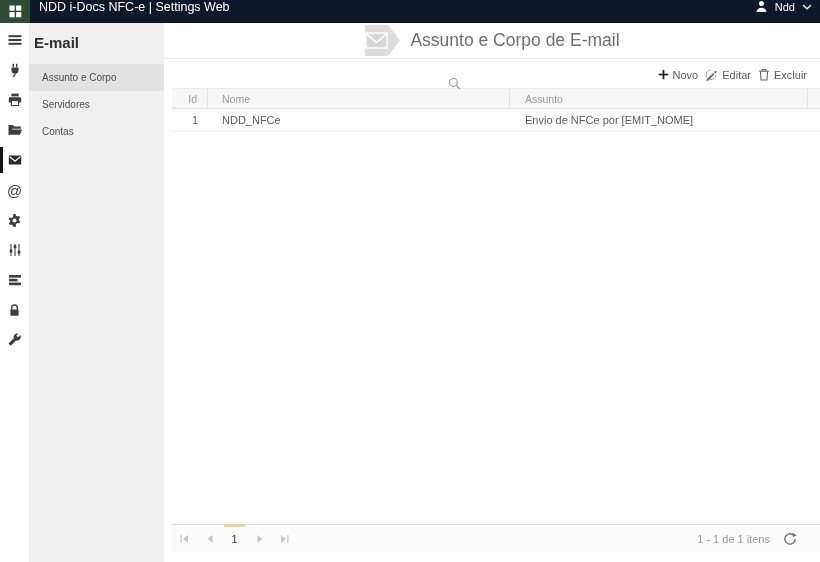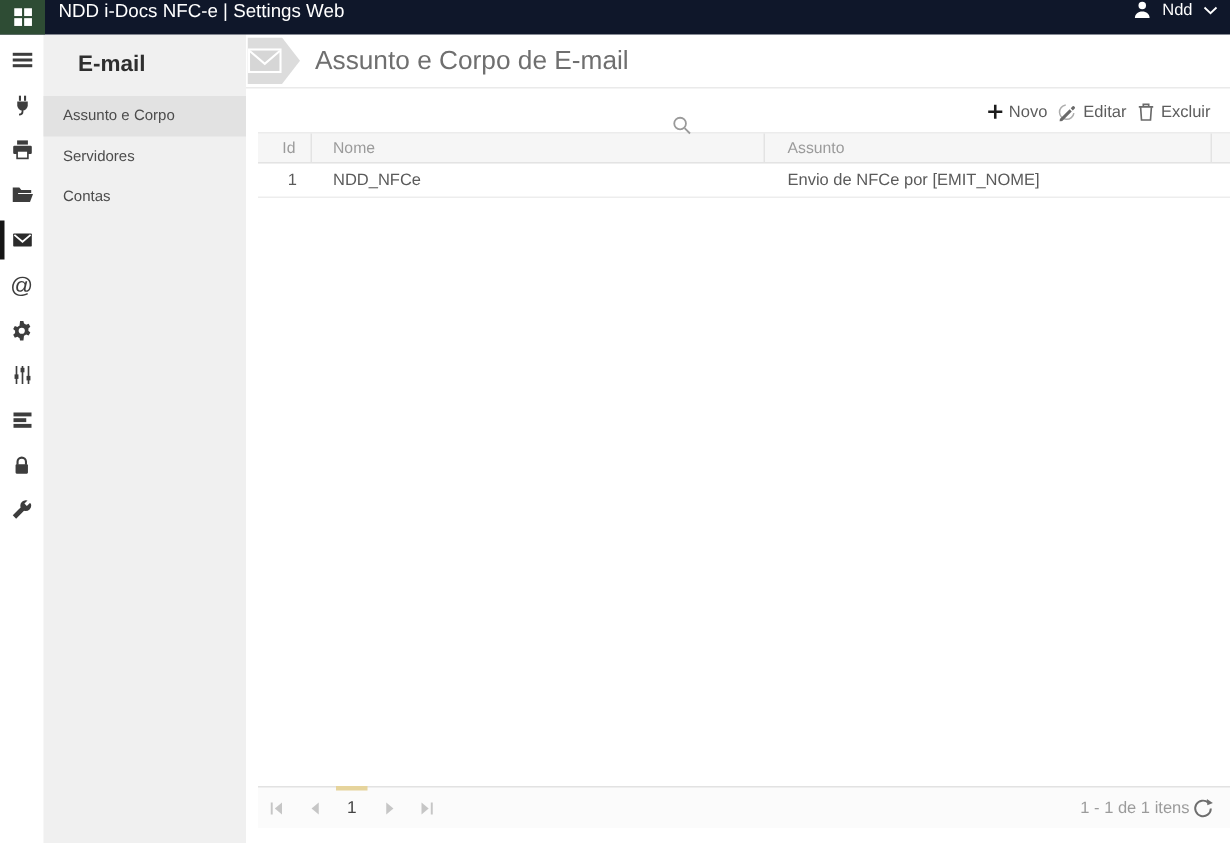--- a/index.html
+++ b/index.html
@@ -26,28 +26,28 @@
   .rail-item { height:30px; display:flex; align-items:center; justify-content:center;
     color:#3d3d3d; position:relative; cursor:pointer; }
   .rail-item.selected::before { content:""; position:absolute; left:0; top:2px;
     bottom:2px; width:3px; background:#161616; }
   .rail-item .at { font-size:15px; line-height:1; color:#3d3d3d; }
 
   
   .sidebar { position:absolute; top:23px; left:29px; width:135px; bottom:0;
     background:#f0f0f0; }
   .sidebar-title { font-size:15px; font-weight:600; color:#2f2f2f;
-    padding:11px 23px 13px; }
+    padding:11px 5px 13px; }
   .sidebar-item { font-size:10px; color:#4c4c4c; padding:8px 13px; cursor:pointer; }
   .sidebar-item.selected { background:#e2e2e2; }
 
   
   .main { position:absolute; top:23px; left:164px; right:0; bottom:0; background:#fff; }
   .page-header { height:36px; border-bottom:1px solid #eaeaea;
-    display:flex; align-items:center; }
+    display:flex; align-items:center;justify-content:center; }
   .watermark { margin-left:1px; line-height:0; }
   .page-title { font-size:17.5px; color:#6f6f6f; margin-left:9px; white-space:nowrap; }
 
   .toolbar { display:flex; align-items:center; justify-content:space-between;
     padding:9px 13px 7px 8px; }
   .search-wrap { position:relative; width:295px; }
   .search-input { width:100%; height:16px; border:1px solid #dadada; border-radius:3px;
     font-size:11px; font-family:"Liberation Sans",sans-serif;
     padding:1px 24px 1px 8px; color:#555; outline:none; background:#fff; }
   .search-input::placeholder { color:#b8b8b8; }
@@ -75,22 +75,22 @@
   
   .pager { position:absolute; left:8px; right:0; bottom:10px; height:28px;
     background:#fbfbfb; border-top:1px solid #e2e2e2;
     display:flex; align-items:center; }
   .pager-nav { width:25px; height:100%; display:flex; align-items:center;
     justify-content:center; color:#c6c6c6; cursor:pointer; }
   .pager-page { width:25px; height:100%; display:flex; align-items:center;
     justify-content:center; color:#444; font-size:11.5px; position:relative; cursor:pointer; }
   .pager-page::after { content:""; position:absolute; top:-1px; left:2px; right:2px;
     height:3px; background:#e6d49c; }
-  .pager-right { margin-left:auto; display:flex; align-items:center; gap:2px;
-    padding-right:11px; }
+  .pager-right { margin-left:auto; display:flex; align-items:center; gap:13px;
+    padding-right:23px; }
   .pager-info { color:#9b9b9b; font-size:11px; white-space:nowrap; }
   .refresh-btn { color:#6e6e6e; line-height:0; cursor:pointer; }
 </style>
 </head>
 <body>
 
 <div class="topbar">
   <div class="app-tile">
     <span style="line-height:0;">
       <svg width="13" height="13" viewBox="0 0 13 13">

